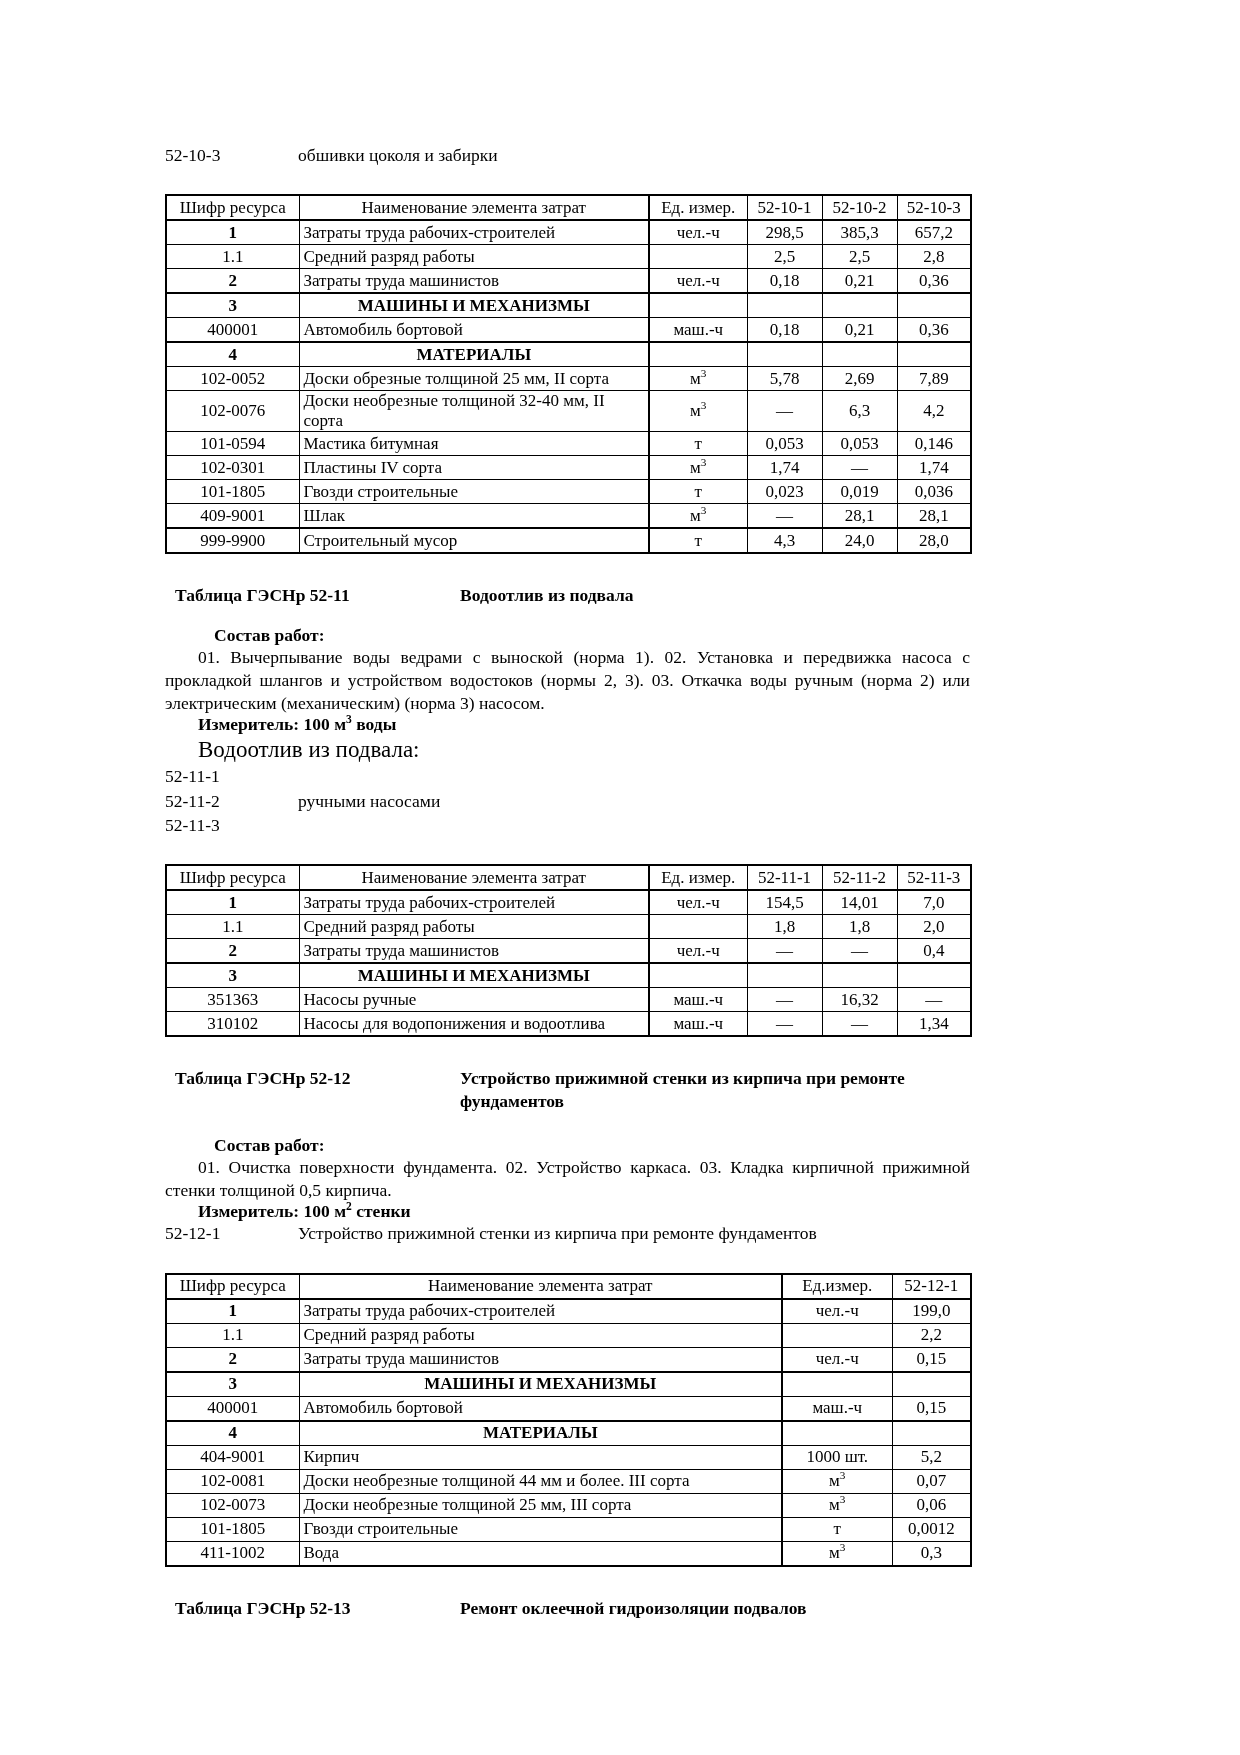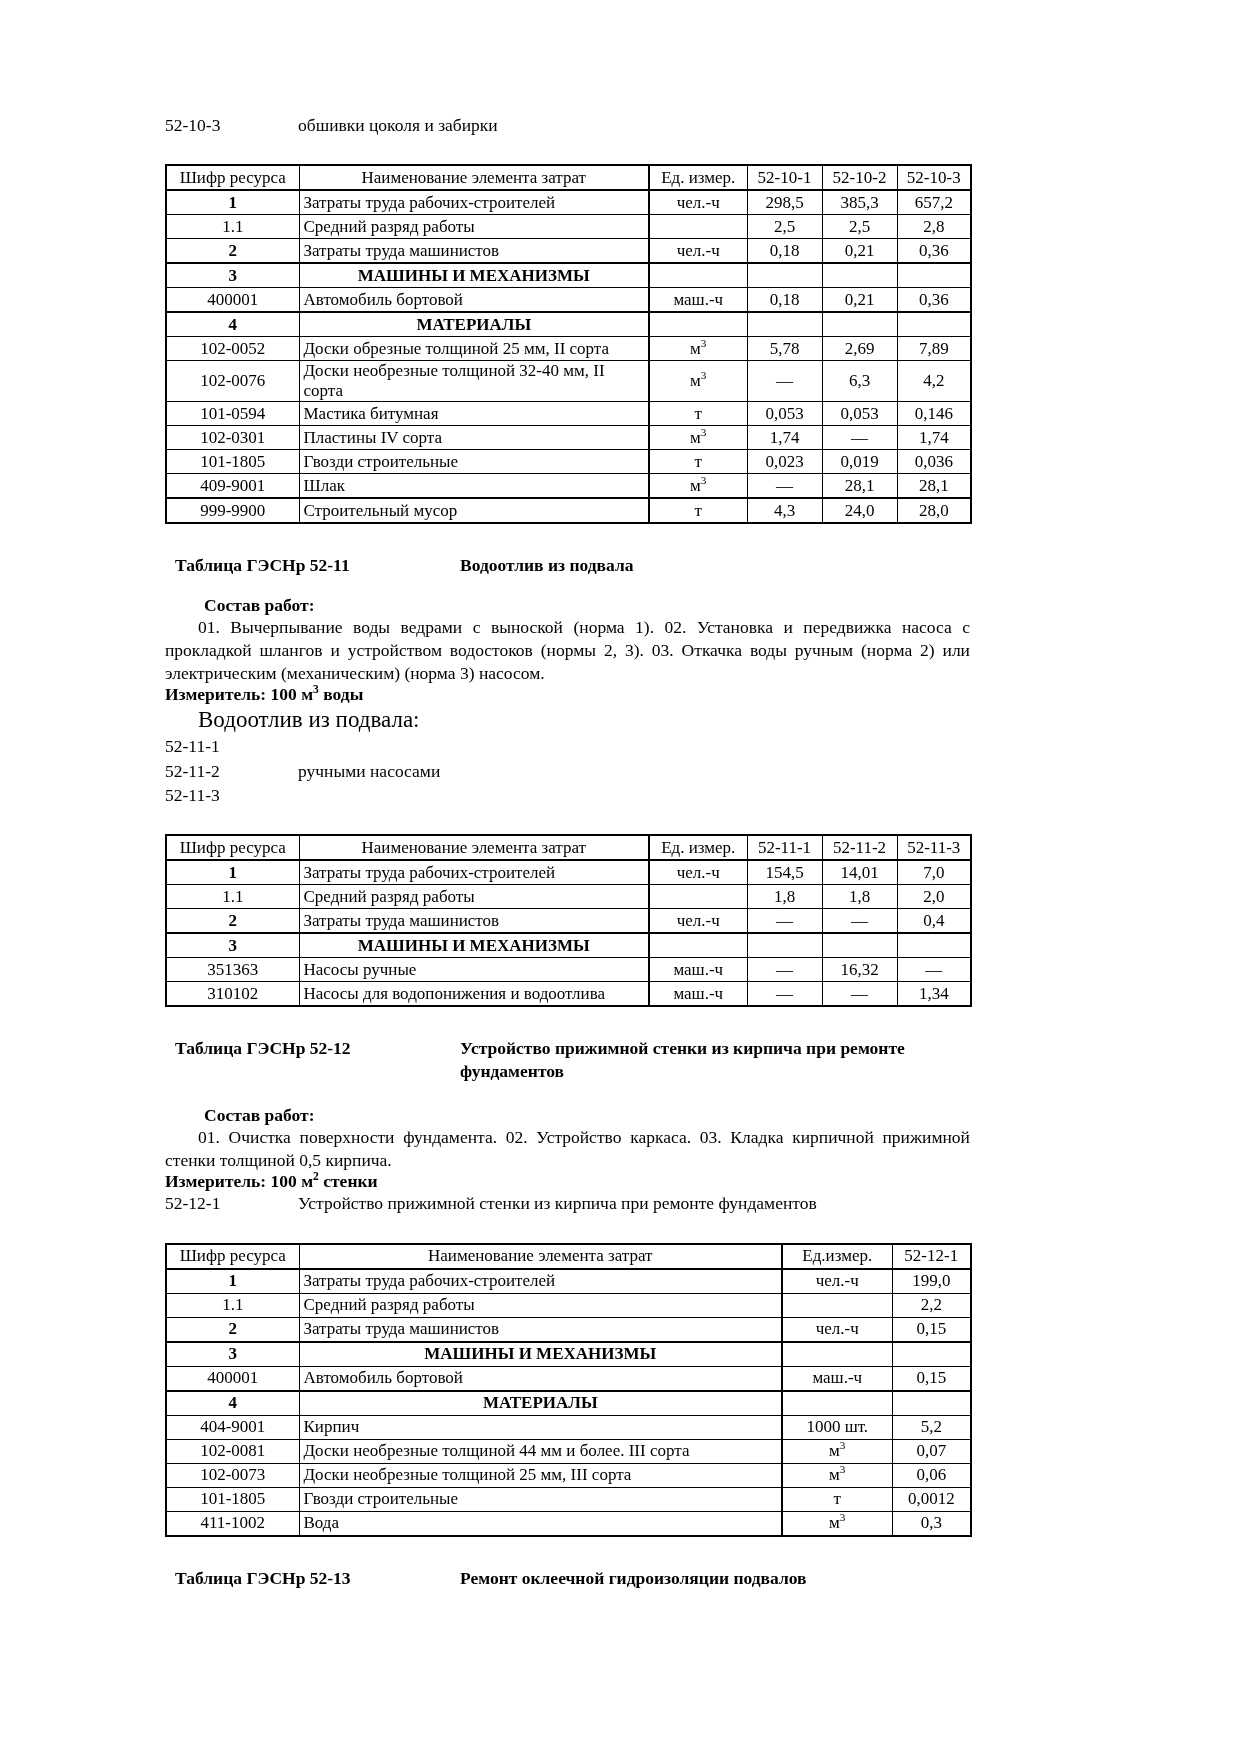--- a/index.html
+++ b/index.html
@@ -11,21 +11,21 @@
     width: 1240px;
     height: 1755px;
     font-family: "Liberation Serif", "DejaVu Serif", serif;
     color: #000000;
     position: relative;
     overflow: hidden;
   }
   .page {
     position: absolute;
     left: 165px;
-    top: 114px;
+    top: 144px;
     width: 805px;
   }
 
   
   .code-line {
     display: flex;
     font-size: 17.5px;
     line-height: 1.28;
     margin-bottom: 2px;
   }
@@ -48,36 +48,37 @@
     flex: 0 0 285px;
     padding-left: 10px;
   }
   .tbl-title .t-right {
     flex: 1;
   }
 
   .sect-head {
     font-weight: bold;
     font-size: 17.5px;
-    margin-left: 39px;
+    margin-left: 49px;
   }
   .body-par {
     font-size: 17.5px;
     line-height: 1.30;
     text-align: justify;
     text-indent: 33px;
   }
   .plain-line {
     font-size: 23px;
     line-height: 1.30;
     margin-left: 33px;
   }
   .meas {
     font-weight: bold;
     font-size: 17.5px;
+    margin-left: 33px;
   }
   sup {
     font-size: 0.66em;
     vertical-align: super;
     line-height: 0;
   }
 
   
   table.gesn {
     border-collapse: collapse;

